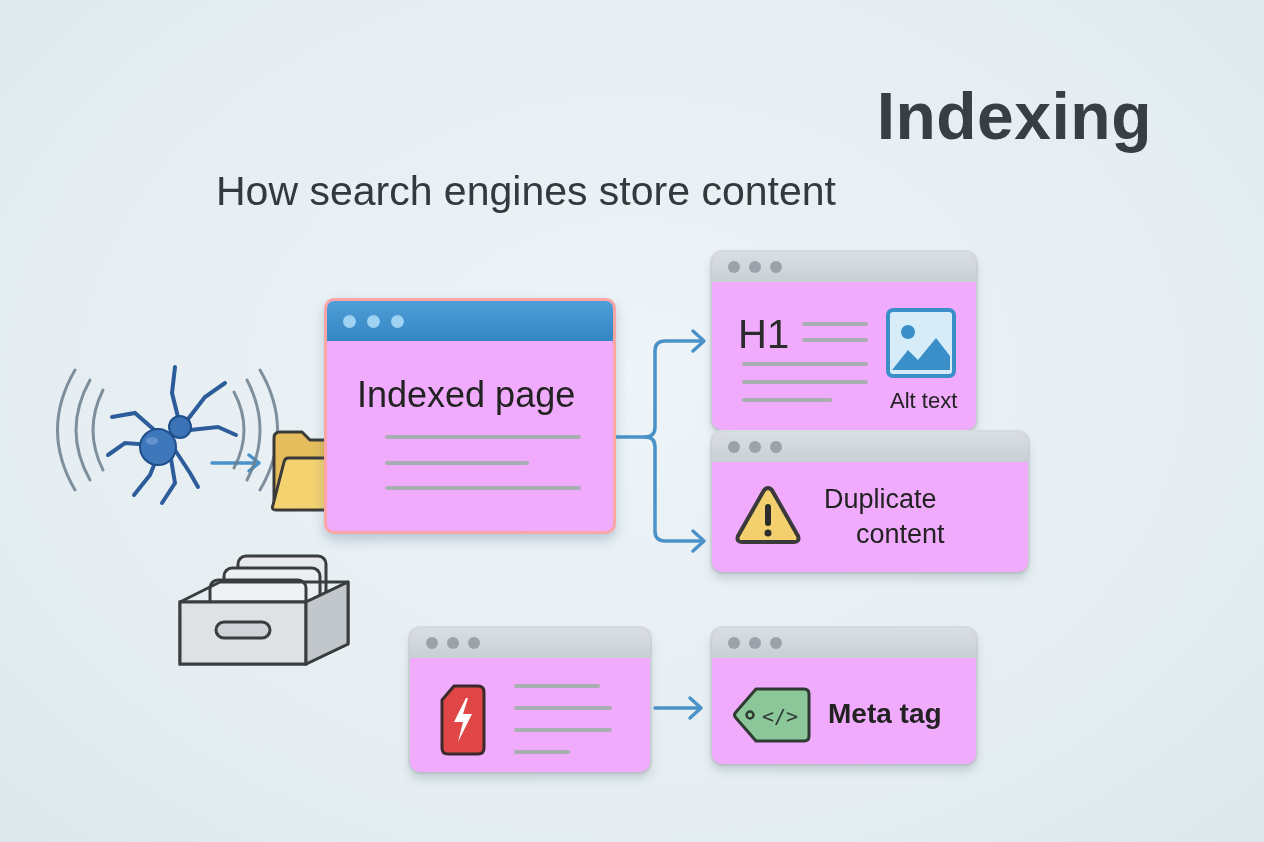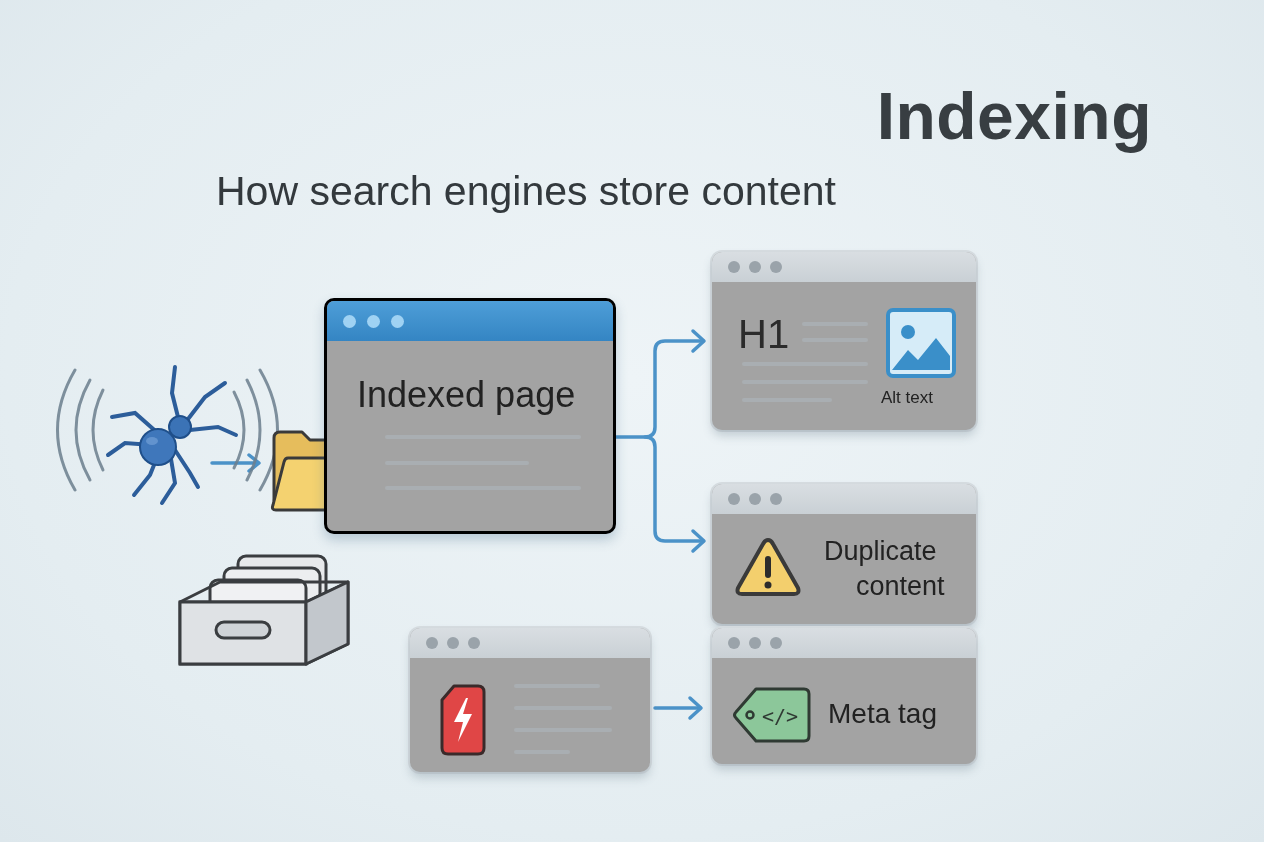--- a/index.html
+++ b/index.html
@@ -11,31 +11,31 @@
   }
   .abs { position:absolute; }
   .title {
     left:0; width:1144px; top:78px; text-align:right;
     font-size:66px; font-weight:bold; color:#383e42; letter-spacing:0.5px;margin-left:8px;
   }
   .subtitle {
     left:216px; top:168px; font-size:41px; color:#33393d;
   }
   .win {
-    position:absolute; background:#a3a3a3; border-radius:10px;
+    position:absolute; background:#f0abfc; border-radius:10px;
     box-shadow: 0 6px 10px rgba(90,110,125,0.28), 0 0 0 2px #d7dde1;
     overflow:hidden;
   }
   .win .bar {
     height:30px; background:linear-gradient(#d9dee2,#c9d0d5);
     position:relative;
   }
   .win .dots { position:absolute; left:16px; top:9px; display:flex; gap:9px; }
   .win .dot { width:12px; height:12px; border-radius:50%; background:#9aa3aa; }
-  .win.main { border:3px solid #000000; box-shadow:0 6px 12px rgba(70,110,140,0.3); }
+  .win.main { border:3px solid #fca5a5; box-shadow:0 6px 12px rgba(70,110,140,0.3); }
   .win.main .bar { height:40px; background:linear-gradient(#4e9ed8,#3485c3); }
   .win.main .dot { background:#9fd2f3; width:13px; height:13px; }
   .win.main .dots { top:14px; left:16px; gap:11px; }
   .line { position:absolute; height:4px; border-radius:2px; background:#a9aeb2; }
   .txt { position:absolute; white-space:nowrap; color:#222; }
 </style>
 </head>
 <body>
 
 <div class="abs title">Indexing</div>
@@ -124,24 +124,24 @@
   <div class="line" style="left:90px;top:70px;width:66px;"></div>
   <div class="line" style="left:90px;top:86px;width:66px;"></div>
   <div class="line" style="left:30px;top:110px;width:126px;"></div>
   <div class="line" style="left:30px;top:128px;width:126px;"></div>
   <div class="line" style="left:30px;top:146px;width:90px;"></div>
   <svg class="abs" style="left:174px;top:56px" width="70" height="70" viewBox="0 0 70 70">
     <rect x="2" y="2" width="66" height="66" rx="5" fill="#d6ecf8" stroke="#3a8fc9" stroke-width="4"></rect>
     <circle cx="22" cy="24" r="7" fill="#3a8fc9"></circle>
     <path d="M6 62 L22 42 L32 52 L50 30 L64 48 L64 62 Z" fill="#3a8fc9"></path>
   </svg>
-  <div class="txt" style="left:169px;top:136px;font-size:17px;">Alt text</div>
+  <div class="txt" style="left:178px;top:136px;font-size:22px;">Alt text</div>
 </div>
 
-<div class="win" style="left:712px;top:484px;width:264px;height:140px">
+<div class="win" style="left:712px;top:432px;width:316px;height:140px">
   <div class="bar">
     <div class="dots">
         <span class="dot"></span>
         <span class="dot"></span>
         <span class="dot"></span>
       </div>
   </div>
   <svg class="abs" style="left:22px;top:52px" width="68" height="62" viewBox="0 0 68 62">
     <path d="M34 4 Q37 4 39 8 L64 52 Q66 58 60 58 H8 Q2 58 4 52 L29 8 Q31 4 34 4 Z" fill="#f3cf6d" stroke="#3a3a3a" stroke-width="4" stroke-linejoin="round"></path>
     <rect x="31" y="20" width="6" height="22" rx="3" fill="#2c2c2c"></rect>
@@ -175,14 +175,14 @@
         <span class="dot"></span>
         <span class="dot"></span>
         <span class="dot"></span>
       </div>
   </div>
   <svg class="abs" style="left:20px;top:58px" width="80" height="58" viewBox="0 0 80 58">
     <path d="M24 3 H72 Q77 3 77 8 V50 Q77 55 72 55 H24 L4 32 Q1 29 4 26 Z" fill="#8cc79a" stroke="#2f3a33" stroke-width="3" stroke-linejoin="round"></path>
     <circle cx="18" cy="29" r="3.5" fill="none" stroke="#2f3a33" stroke-width="2.5"></circle>
     <text x="48" y="37" text-anchor="middle" font-family="'DejaVu Sans Mono', monospace" font-size="20" fill="#2f3a33">&lt;/&gt;</text>
   </svg>
-  <div class="txt" style="left:116px;top:70px;font-size:28px;">Meta tag</div>
+  <div class="txt" style="left:116px;top:70px;font-size:28px;font-weight:bold;">Meta tag</div>
 </div>
 
 </body></html>

